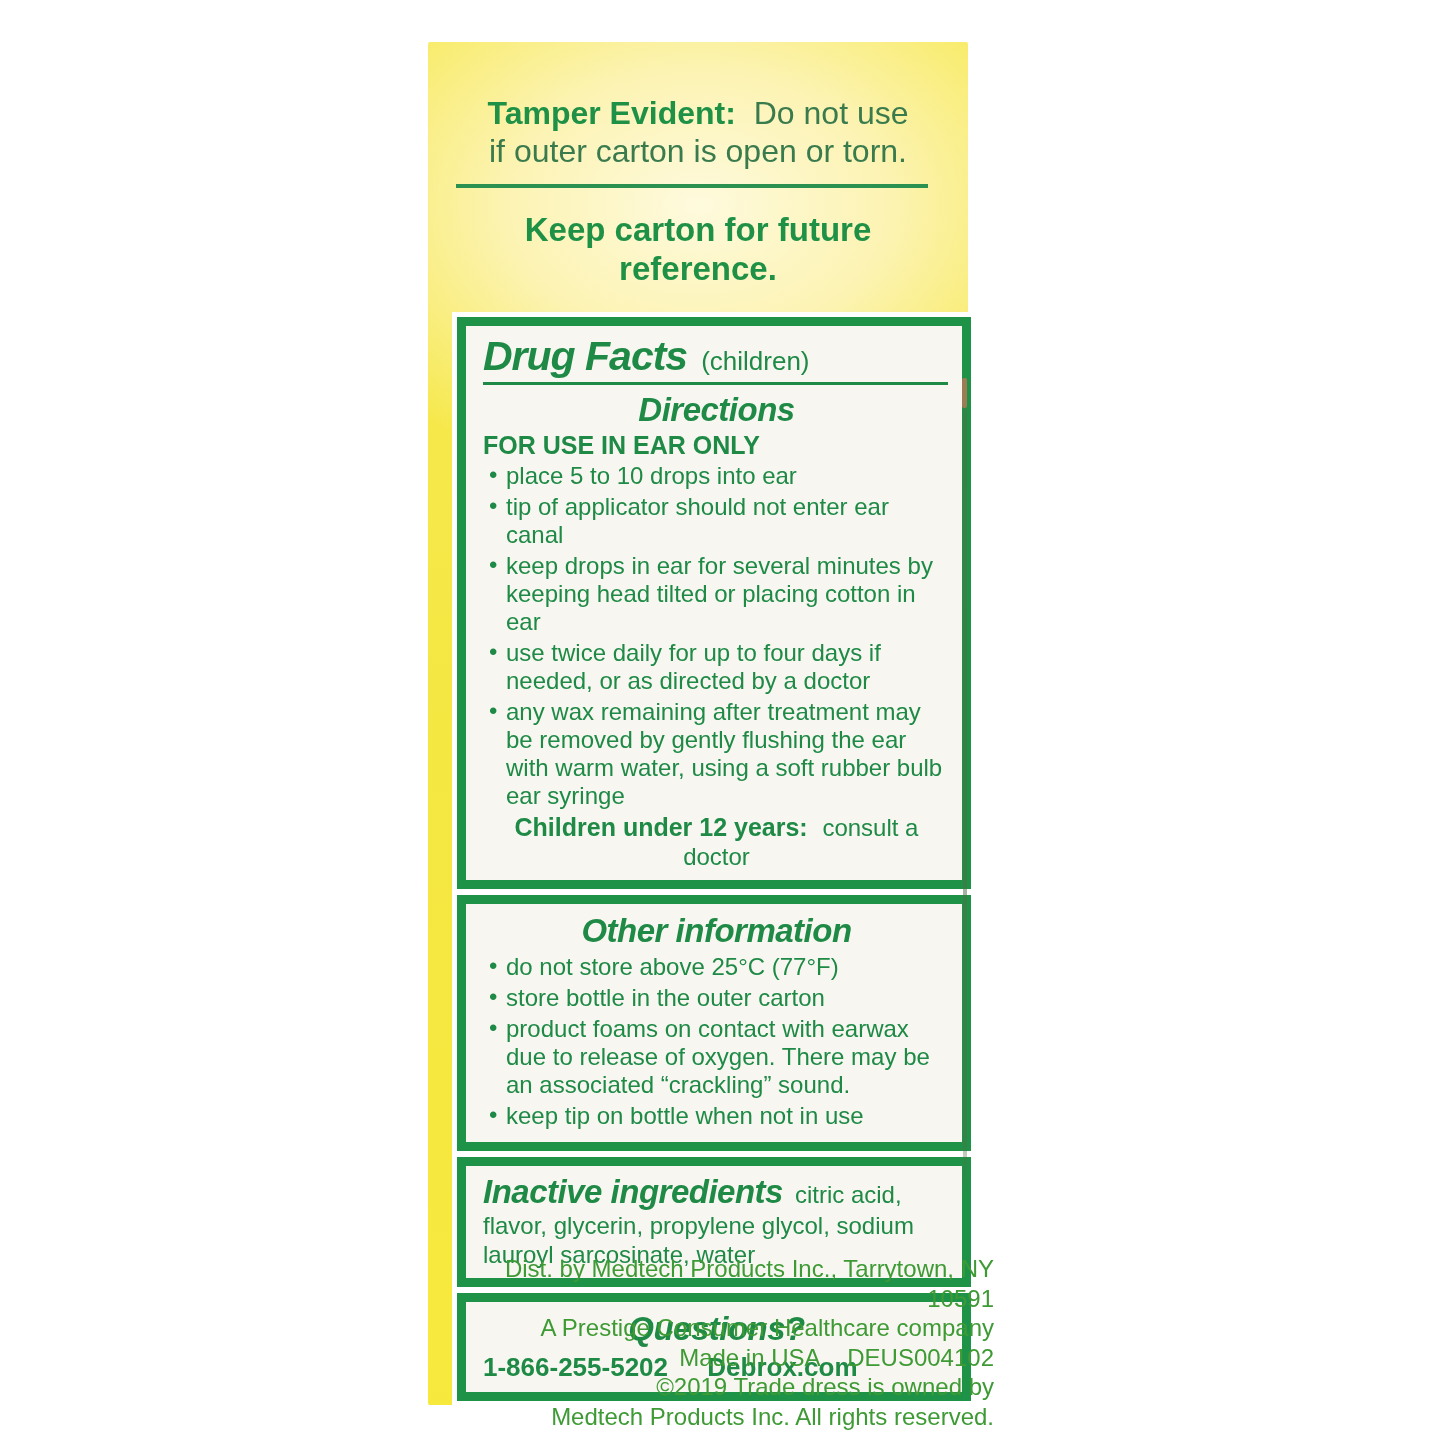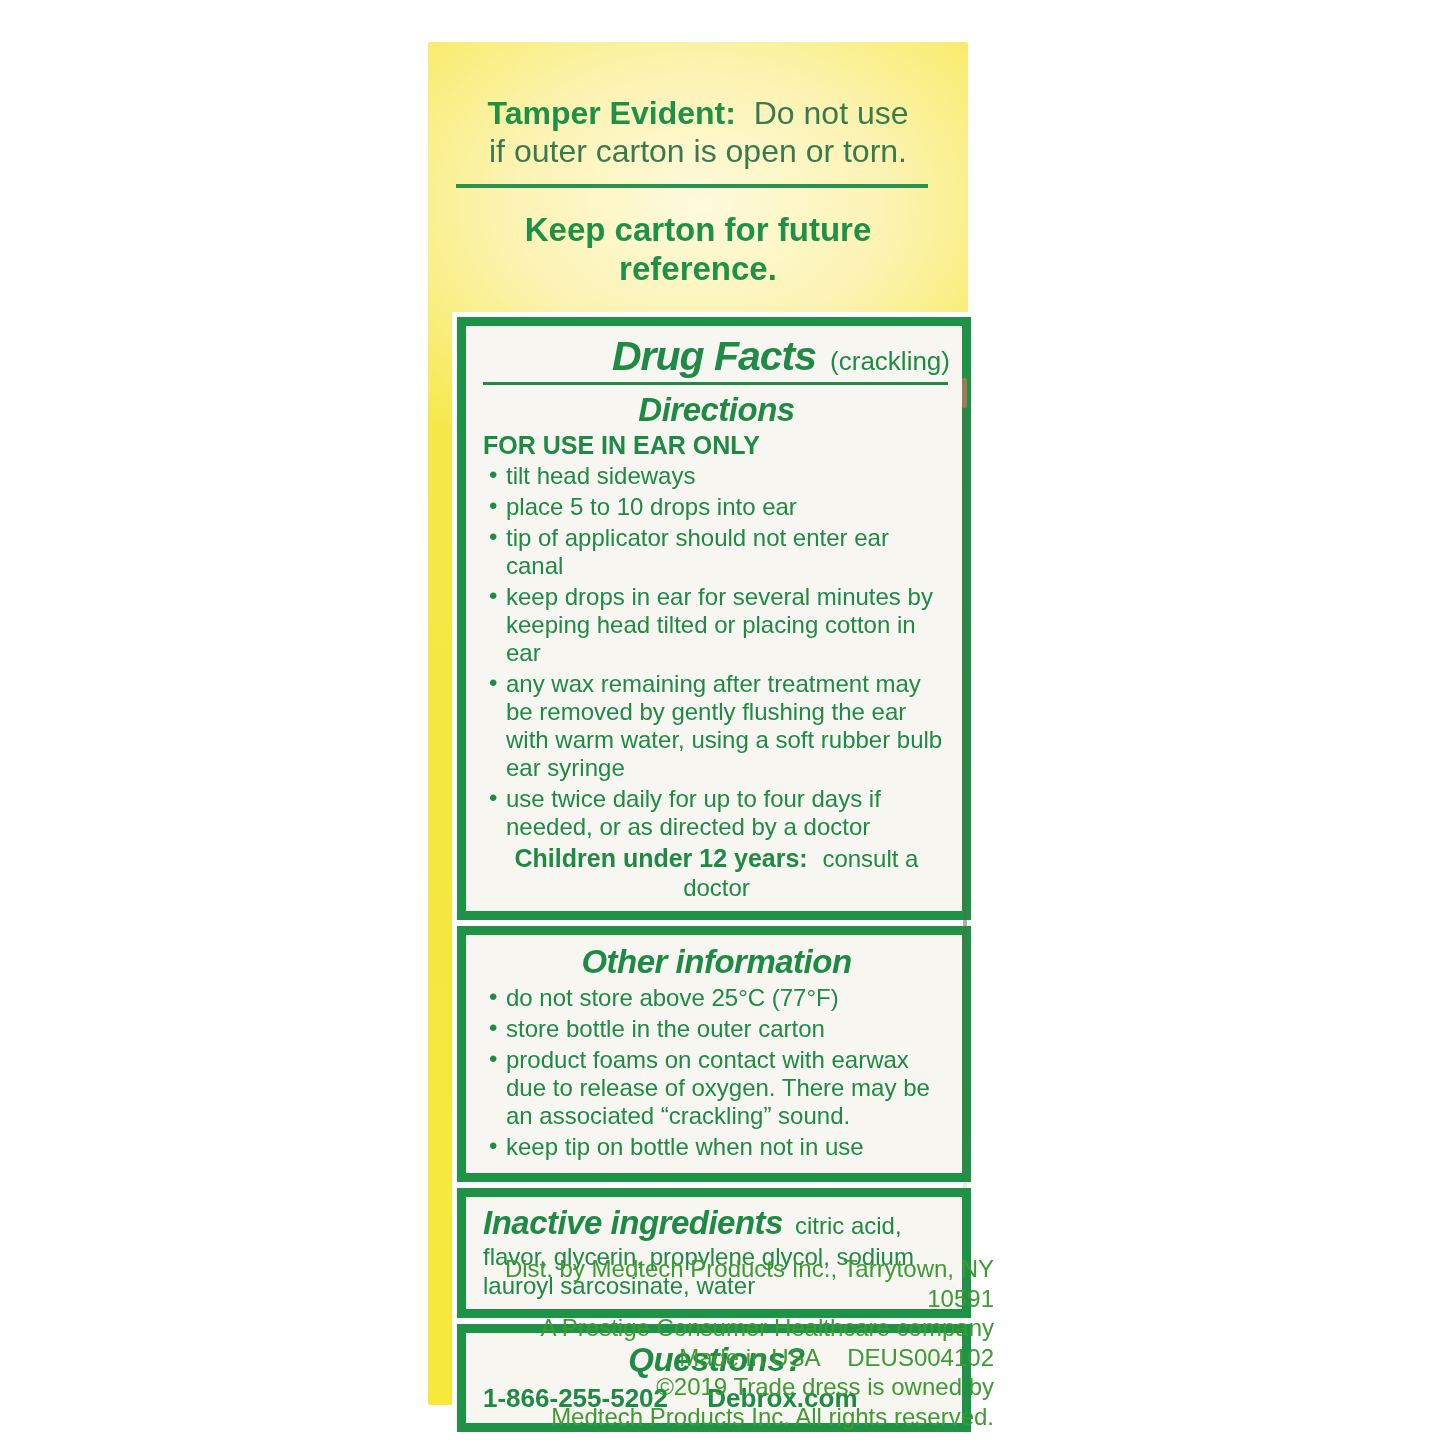--- a/index.html
+++ b/index.html
@@ -76,21 +76,21 @@
     display: flex;
     flex-direction: column;
     gap: 6px;
   }
   .facts-box {
     border: 9px solid #1e9348;
     background: #f7f6f0;
     padding: 7px 12px 9px 17px;
     color: #1e8a46;
   }
-  .df-header { display: flex; align-items: baseline; justify-content: flex-end; }
+  .df-header { display: flex; align-items: baseline; }
   .df-title {
     font-size: 41px;
     line-height: 46px;
     font-weight: bold;
     font-style: italic;
     letter-spacing: -1px;
   }
   .df-continued { font-size: 26px; margin-left: 14px; }
   .df-rule { height: 3px; background: #1e8a46; border: none; margin: 3px 2px 5px 0; }
   .sec-title {
@@ -159,32 +159,31 @@
         <div>Keep carton for future</div>
         <div>reference.</div>
       </div>
     </div>
 
     <div class="facts-wrapper">
 
       <section class="facts-box">
         <div class="df-header">
           <span class="df-title">Drug Facts</span>
-          <span class="df-continued">(crackling)</span>
+          <span class="df-continued">(children)</span>
         </div>
         <hr class="df-rule">
         <h2 class="sec-title">Directions</h2>
         <p class="bold-line">FOR USE IN EAR ONLY</p>
         <ul>
-          <li>tilt head sideways</li>
           <li>place 5 to 10 drops into ear</li>
           <li>tip of applicator should not enter ear canal</li>
           <li>keep drops in ear for several minutes by keeping head tilted or placing cotton in ear</li>
+          <li>use twice daily for up to four days if needed, or as directed by a doctor</li>
           <li>any wax remaining after treatment may be removed by gently flushing the ear with warm water, using a soft rubber bulb ear syringe</li>
-          <li>use twice daily for up to four days if needed, or as directed by a doctor</li>
         </ul>
         <p class="mixed-line">
           <span class="lbl">Children under 12 years:</span>
           <span class="rest">consult a doctor</span>
         </p>
       </section>
 
       <section class="facts-box">
         <h2 class="sec-title">Other information</h2>
         <ul>

